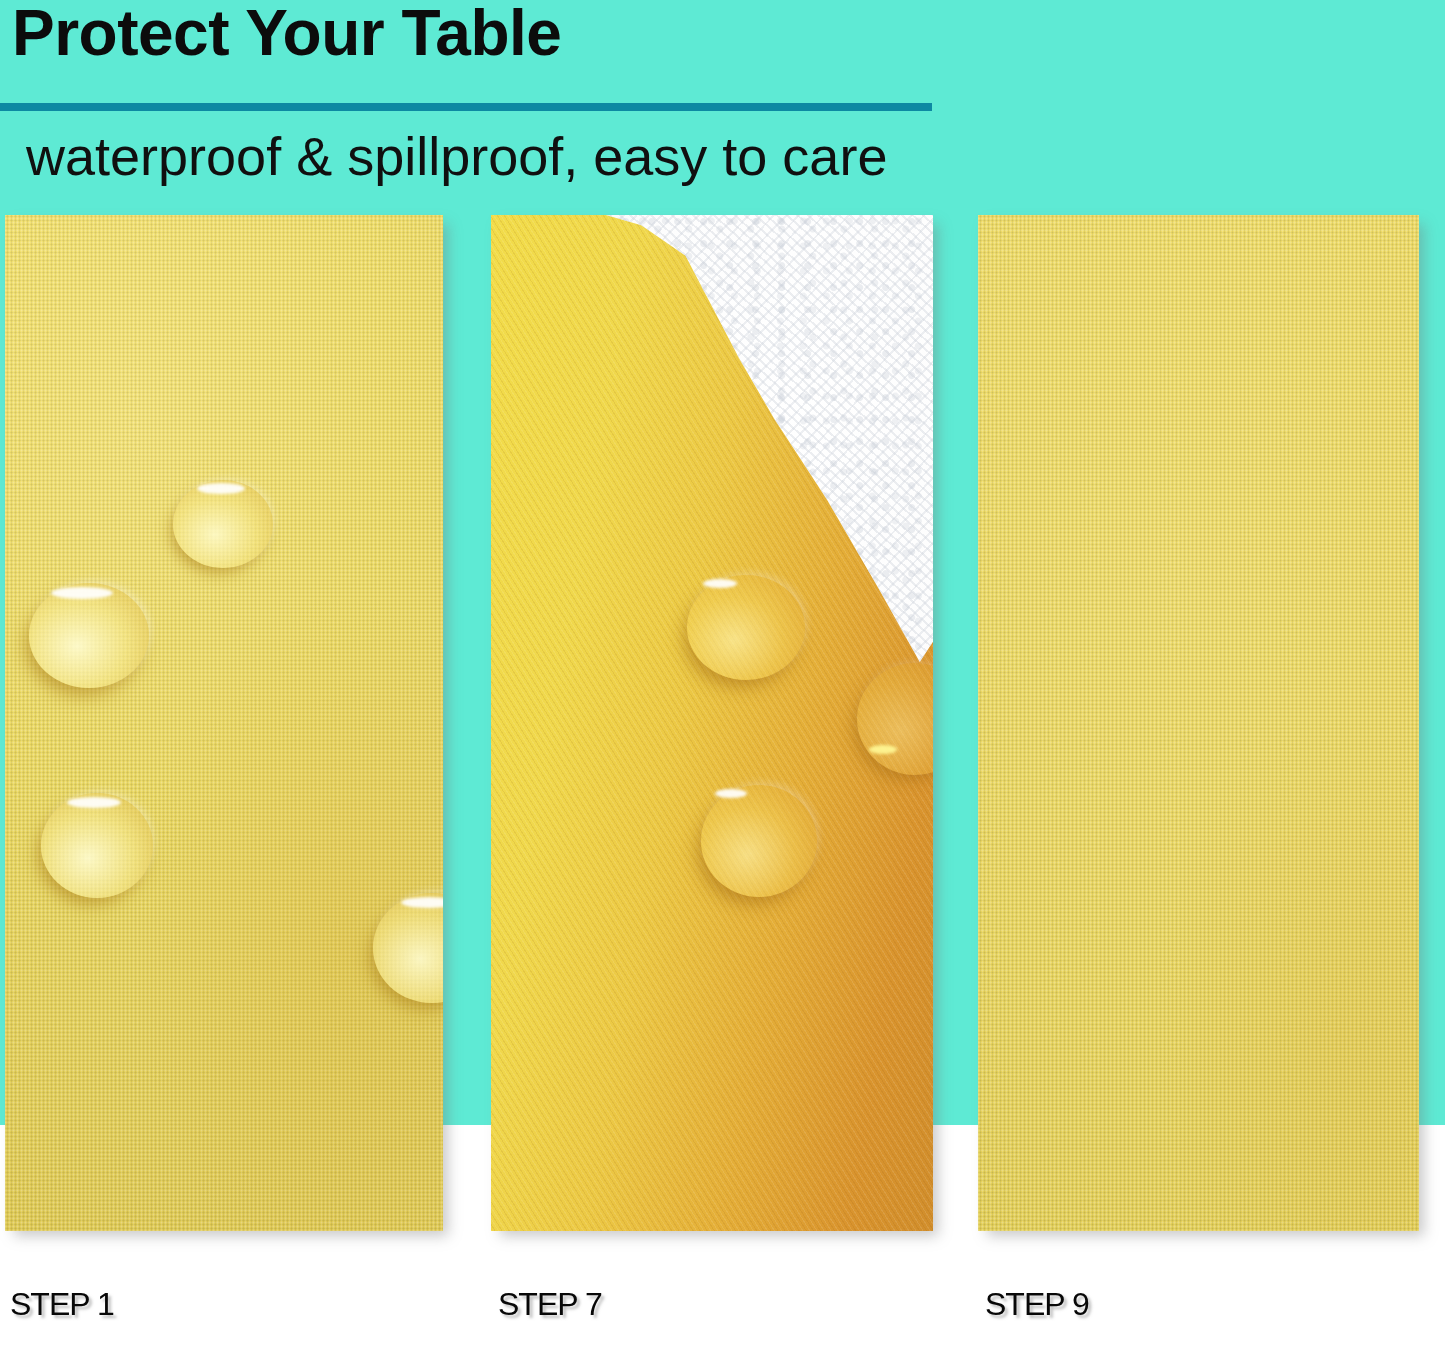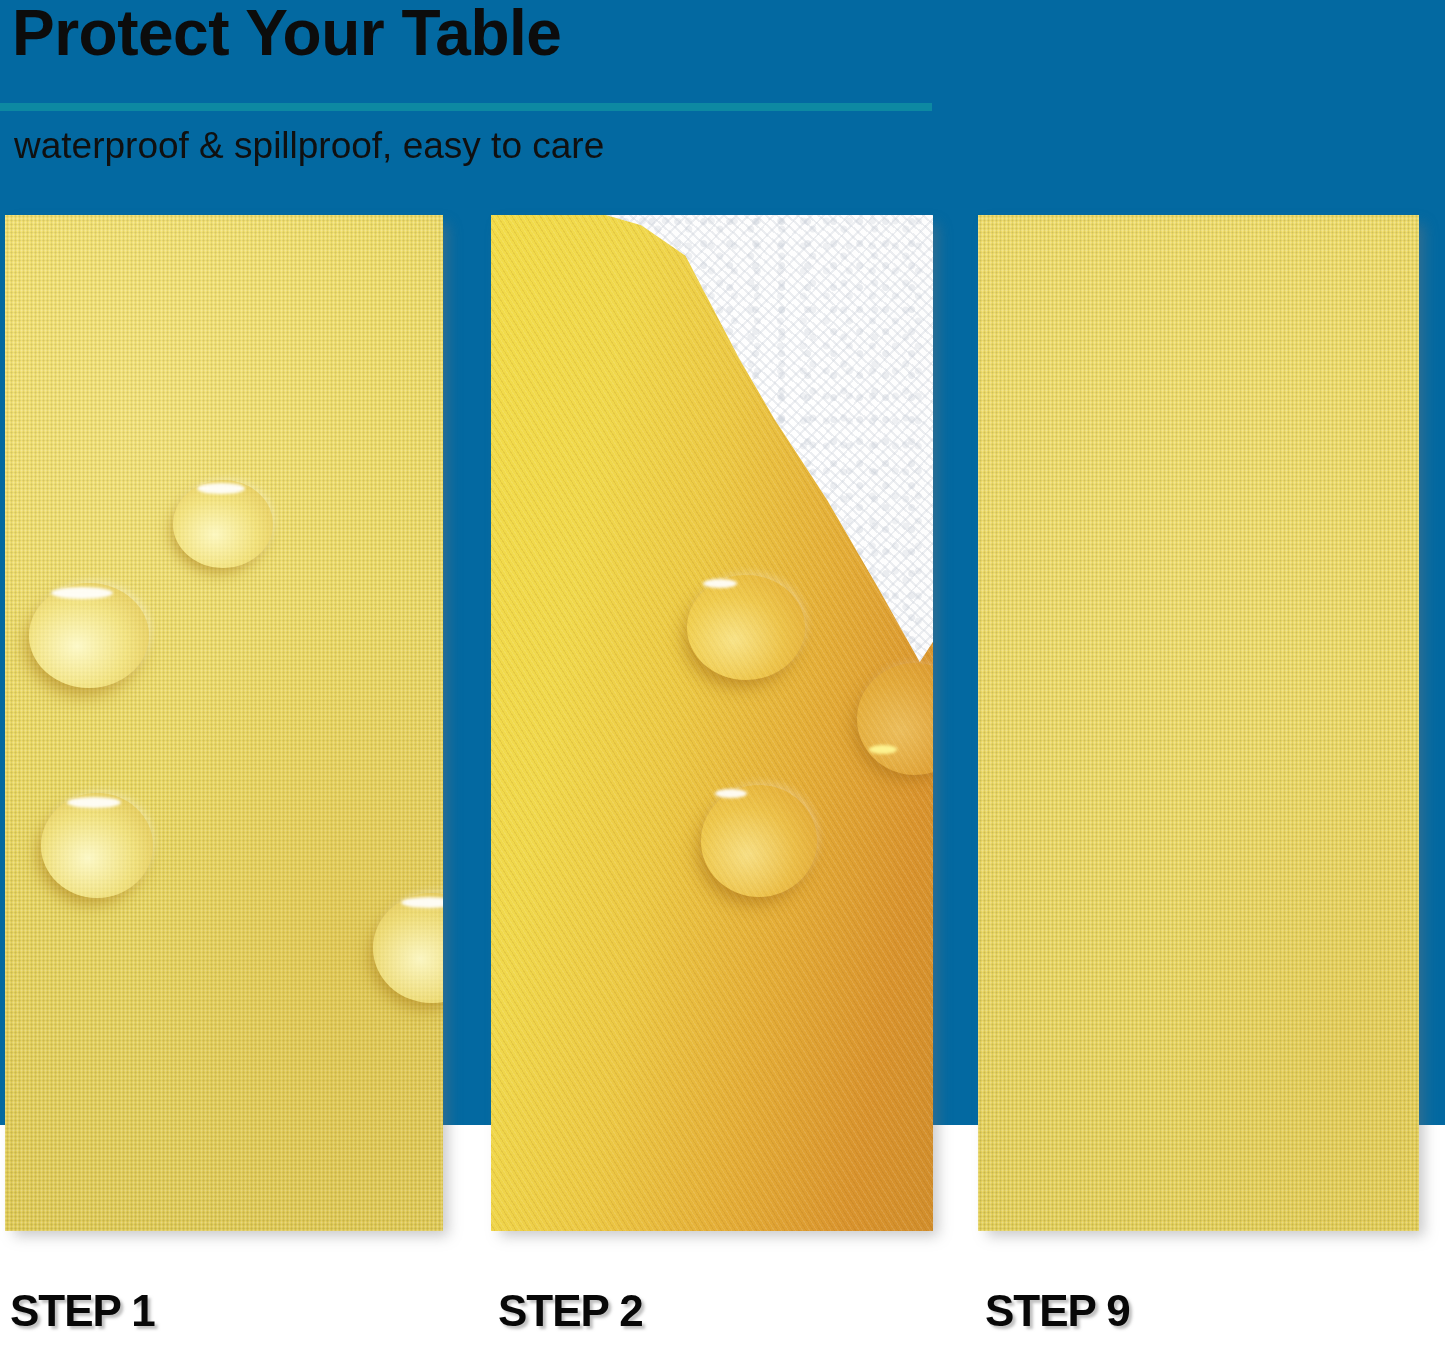--- a/index.html
+++ b/index.html
@@ -10,21 +10,21 @@
     height: 1345px;
     background: #ffffff;
     font-family: "Liberation Sans", sans-serif;
     overflow: hidden;
   }
 
   #page {
     position: relative;
     width: 1445px;
     height: 1125px;
-    background: #0369a1;
+    background: #5eead4;
     text-align: right;
   }
 
   
   #header {
     position: absolute;
     left: 0; top: 0;
     width: 1445px;
     height: 200px;
   }
@@ -46,24 +46,24 @@
     position: absolute;
     left: 0;
     top: 103px;
     width: 932px;
     height: 8px;
     background: #0d89A2;
   }
 
   #page-subtitle {
     position: absolute;
-    left: 14px;
+    left: 26px;
     top: 124px;
     font-family: "Liberation Sans", sans-serif;
-    font-size: 37px;
+    font-size: 54px;
     font-weight: normal;
     color: #101010;
     line-height: 1.2;
     white-space: nowrap;
   }
 
   
   #panels {
     position: absolute;
     left: 0;
@@ -149,22 +149,22 @@
     left: 0;
     top: 1286px;
     width: 1445px;
     height: 59px;
   }
 
   .step-label {
     position: absolute;
     top: 0;
     font-family: "Liberation Sans", sans-serif;
-    font-size: 44px;
-    font-weight: bold;
+    font-size: 32px;
+    font-weight: normal;
     letter-spacing: -1px;
     color: #080808;
     text-shadow: 3px 3px 3px rgba(140,140,140,0.55);
     white-space: nowrap;
   }
 
   #step-label-1 { left: 10px;  }
   #step-label-2 { left: 498px; }
   #step-label-3 { left: 985px; }
 </style>
@@ -302,17 +302,17 @@
       <div class="weave"></div>
       <div class="fabric" style="background:
              linear-gradient(180deg, rgba(255,255,255,0.05) 0%, rgba(0,0,0,0.025) 100%),
              radial-gradient(ellipse 60% 45% at 82% 80%, rgba(212,168,48,0.14) 0%, rgba(212,168,48,0) 70%);">
       </div>
     </div>
   </div>
 
   <div id="captions">
     <div class="step-label" id="step-label-1">STEP 1</div>
-    <div class="step-label" id="step-label-2">STEP 2</div>
+    <div class="step-label" id="step-label-2">STEP 7</div>
     <div class="step-label" id="step-label-3">STEP 9</div>
   </div>
 
 </div>
 
 </body></html>

